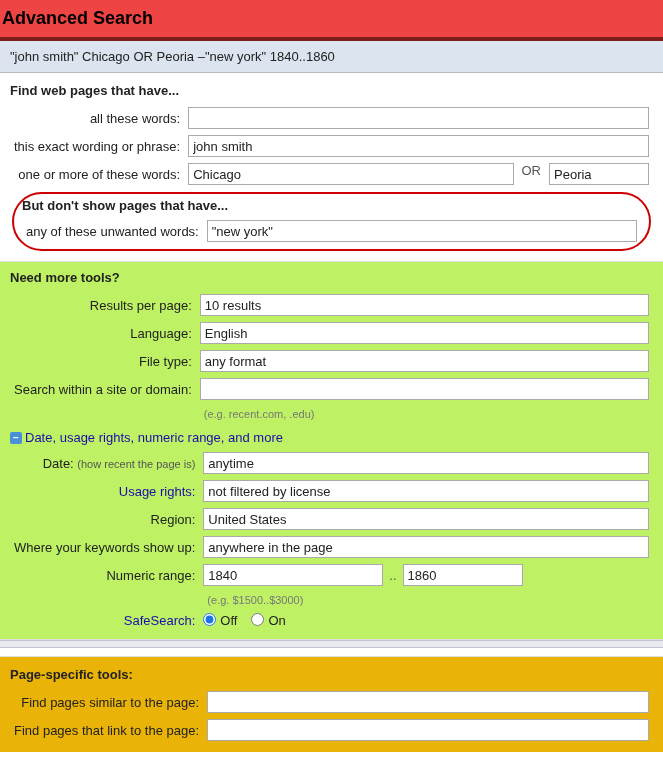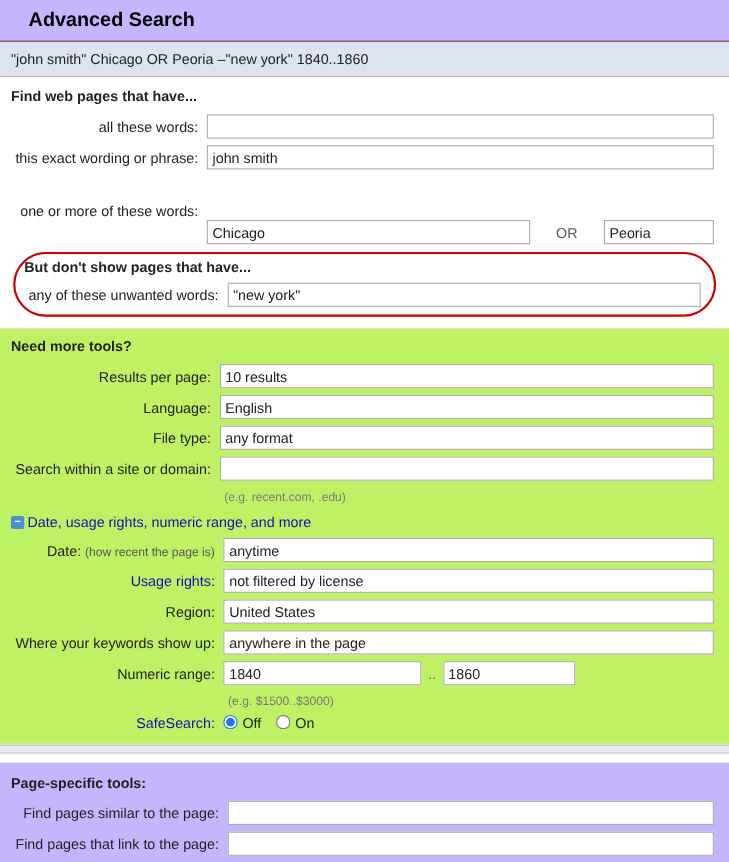--- a/index.html
+++ b/index.html
@@ -5,23 +5,23 @@
     * { box-sizing: border-box; margin: 0; padding: 0; }
     body {
       font-family: Arial, sans-serif;
       font-size: 13px;
       background: #fff;
       color: #222;
       width: 663px;
     }
 
     .page-title-bar {
-      background: #c4b5fd;
-      border-bottom: 1px solid #7f1d1d;
-      padding: 8px 26px;
+      background: #ef4444;
+      border-bottom: 4px solid #7f1d1d;
+      padding: 8px 2px;
     }
     .page-title-bar h1 {
       font-size: 18px;
       font-weight: bold;
       color: #000;
     }
 
     .query-bar {
       background: #dce4f0;
       padding: 8px 10px;
@@ -144,21 +144,21 @@
     }
     .numeric-row input[type="text"] {
       width: 180px;
     }
     .dots-sep {
       color: #555;
       font-size: 13px;
     }
 
     .page-specific-section {
-      background: #c4b5fd;
+      background: #eab308;
       padding: 10px 10px 8px 10px;
       margin-top: 8px;
       border-top: 1px solid #e0e0e0;
     }
 
     .usage-rights-link {
       color: #1a0dab;
       text-decoration: none;
     }
 
@@ -191,21 +191,21 @@
         </td>
       </tr>
       <tr>
         <td class="label-cell">this exact wording or phrase:</td>
         <td class="input-cell">
           <input type="text" value="john smith" style="">
         </td>
       </tr>
       <tr>
         <td class="label-cell">one or more of these words:</td>
-        <td class="input-cell" style="display:flex;align-items:center;gap:20px;margin-top:40px;">
+        <td class="input-cell" style="display:flex;gap:4px;">
           <input type="text" value="Chicago" style="flex: 1 1 0%;">
           <span class="or-label">OR</span>
           <input type="text" value="Peoria" style="width: 100px;">
         </td>
       </tr>
     </tbody>
   </table>
 
   <div class="dont-show-section">
     <div class="dont-show-header">But don't show pages that have...</div>

